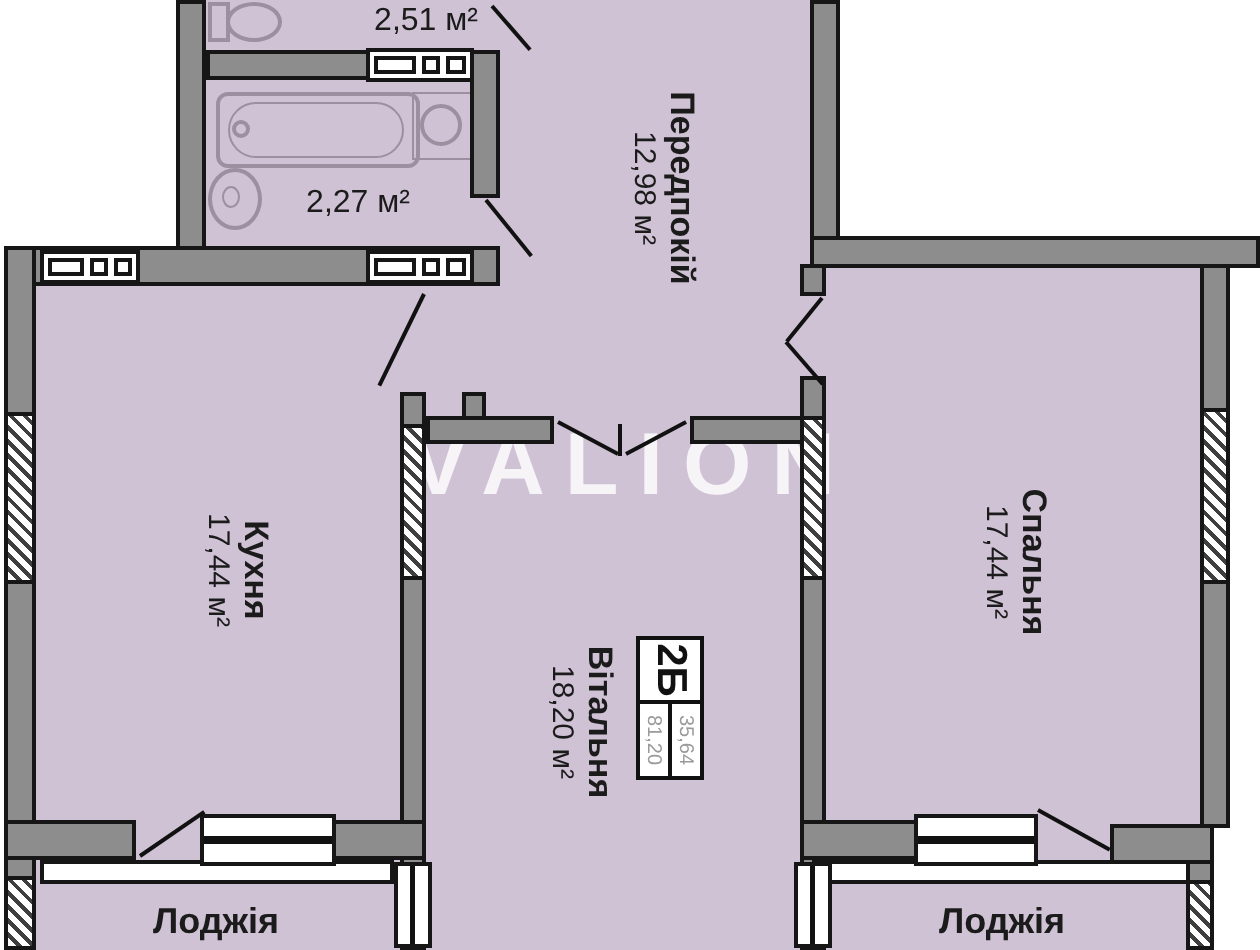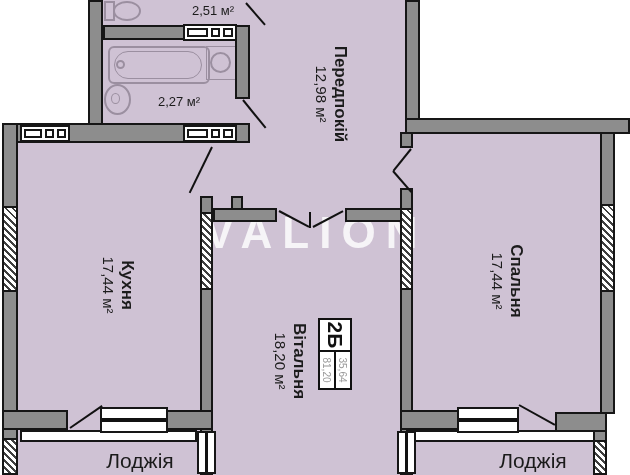--- a/index.html
+++ b/index.html
@@ -27,24 +27,24 @@
   .vent b:nth-child(3){flex:1;}
   .winH{border:2px solid var(--outline);
         background:linear-gradient(to bottom,#fff 0 40%,#111 40% 58%,#fff 58% 100%);}
   .winV{border:2px solid var(--outline);
         background:linear-gradient(to right,#fff 0 40%,#111 40% 58%,#fff 58% 100%);}
   .pp{background:#fff;border:2px solid var(--outline);}
   .leaf{position:absolute;height:2px;background:#111;transform-origin:0 50%;}
   .fx{position:absolute;box-sizing:border-box;border:2px solid var(--fixture);background:transparent;}
   .lbl{position:absolute;transform:translate(-50%,-50%);text-align:center;white-space:nowrap;line-height:1.15;}
   .vert{transform:translate(-50%,-50%) rotate(90deg);}
-  .area{font-size:13px;font-weight:500;}
+  .area{font-size:16px;font-weight:500;}
   .rname{font-size:17px;font-weight:700;}
   .rarea{font-size:15px;font-weight:400;}
-  .loggia{font-size:21px;font-weight:400;margin-left:32px;}
+  .loggia{font-size:18px;font-weight:700;}
   .wm{position:absolute;transform:translate(-50%,-50%);
       font-size:44px;font-weight:800;letter-spacing:10px;
       color:var(--watermark);opacity:.82;white-space:nowrap;}
   .badge{position:absolute;left:299px;top:337px;width:72px;height:34px;
          transform:rotate(90deg);background:#fff;border:2px solid #111;
          display:flex;box-sizing:border-box;}
   .badge .code{width:30px;display:flex;align-items:center;justify-content:center;
          font-size:21px;font-weight:800;color:#111;}
   .badge .nums{flex:1;display:flex;flex-direction:column;border-left:2px solid #111;}
   .badge .nums span{flex:1;display:flex;align-items:center;justify-content:center;

